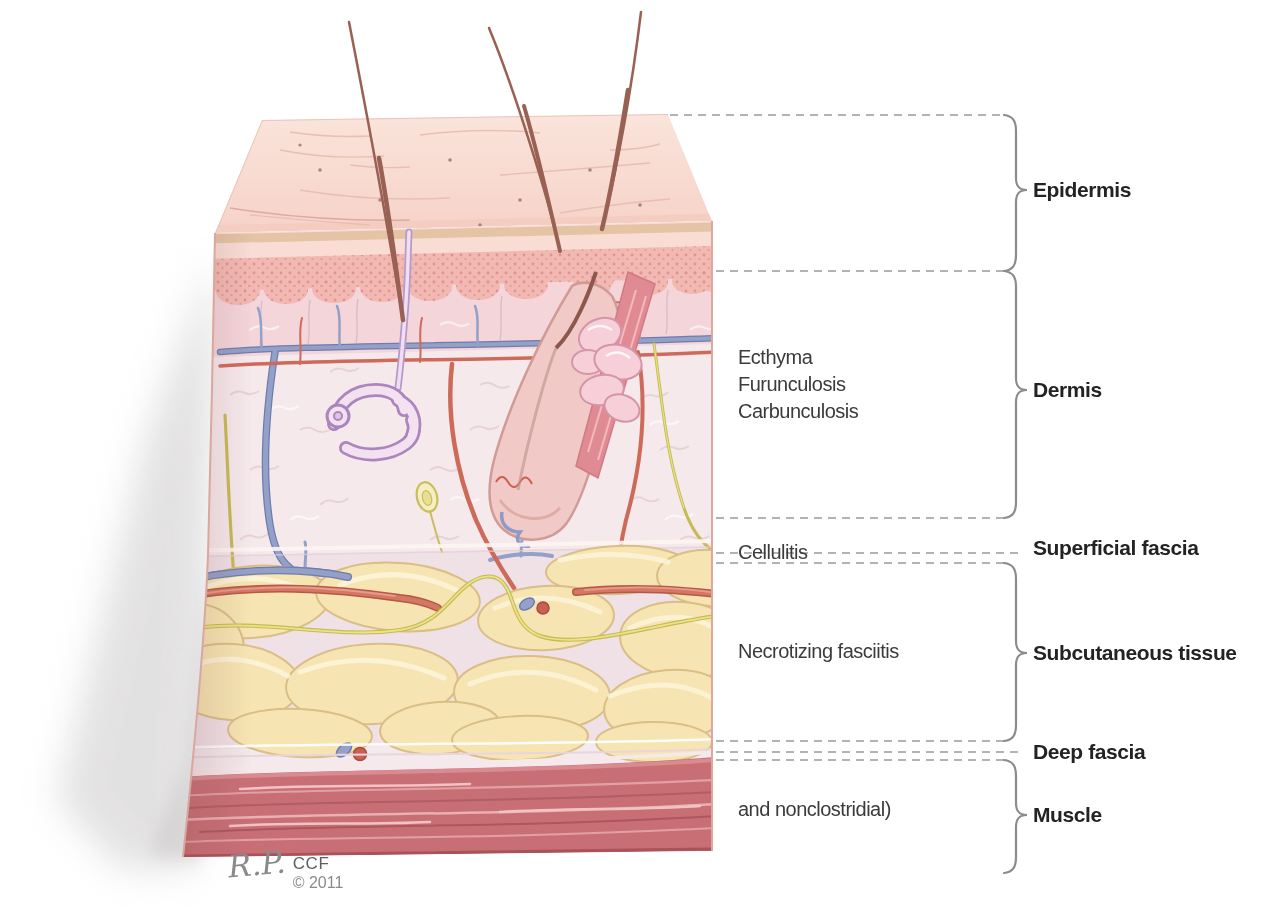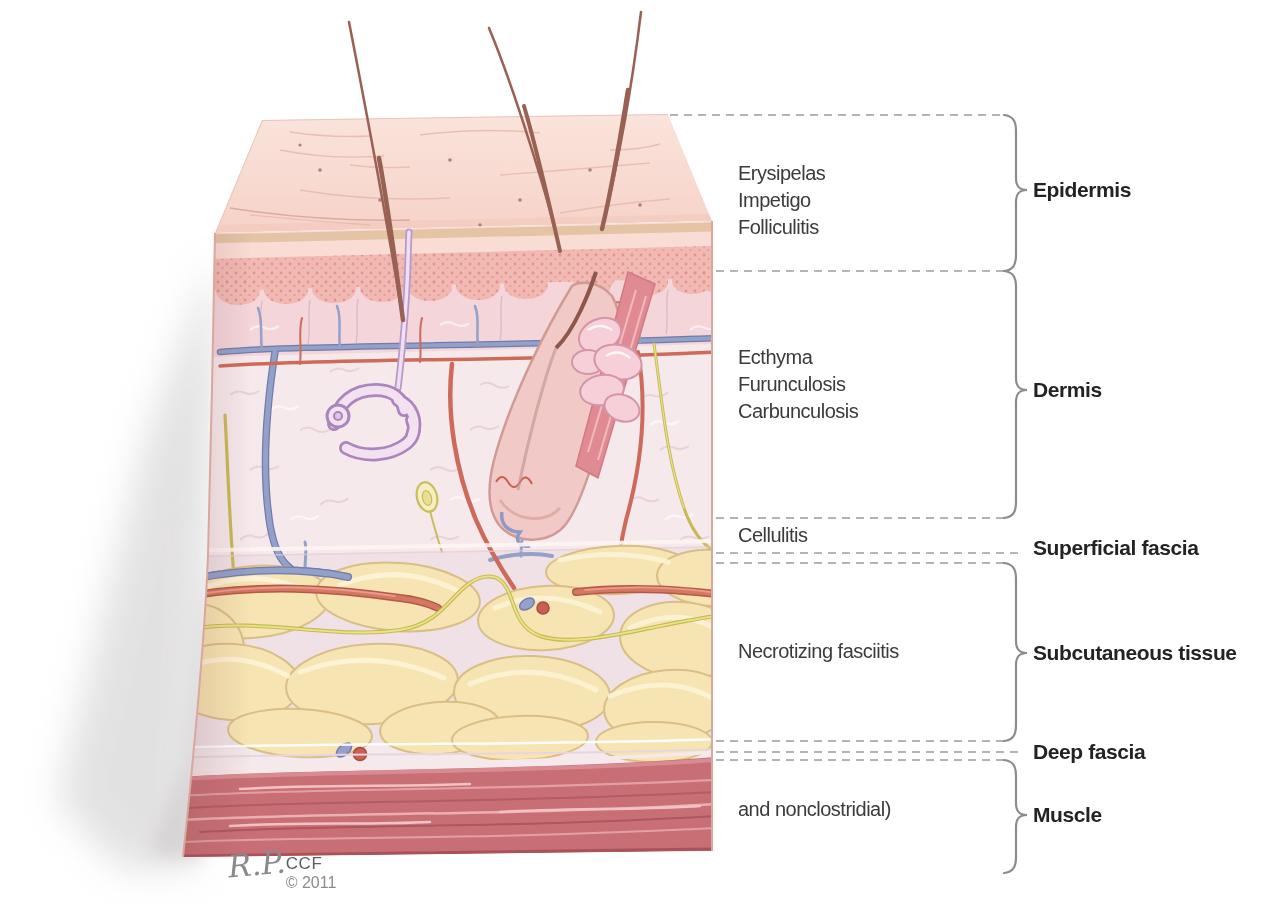--- a/index.html
+++ b/index.html
@@ -7,21 +7,21 @@
          font-family:"Liberation Sans",sans-serif;}
   .stage svg.art{position:absolute;left:0;top:0;}
   .cond-group{position:absolute;left:738px;color:#3b3b3b;font-size:20px;line-height:27px;
               letter-spacing:-0.5px;white-space:nowrap;}
   .cond-group.tight{line-height:24px;}
   .layer-label{position:absolute;left:1033px;color:#232323;font-size:21px;font-weight:bold;
                line-height:24px;letter-spacing:-0.4px;white-space:nowrap;}
   .signature{position:absolute;left:228px;top:849px;display:flex;align-items:flex-start;}
   .sig-initials{font-family:"DejaVu Serif",serif;font-style:italic;font-size:31px;
                 color:#8a8a8a;transform:rotate(-5deg);line-height:1;}
-  .sig-block{padding-top:6px;}
+  .sig-block{margin-left:7px;padding-top:6px;}
   .sig-org{display:block;font-size:17px;color:#5f5f5f;letter-spacing:.6px;line-height:1.05;}
   .sig-copy{display:block;font-size:16px;color:#8b8b8b;margin-top:1px;}
 </style>
 </head>
 <body>
 
 <div class="stage">
 
 <svg class="art" width="1280" height="910" viewBox="0 0 1280 910">
   <defs>
@@ -364,31 +364,26 @@
              C1019,190 1016,194 1016,202 L1016,255 C1016,265 1013,270 1004,271"></path>
     <path d="M1004,271 C1013,272 1016,277 1016,287 L1016,378 C1016,386 1019,390 1027,390
              C1019,390 1016,394 1016,402 L1016,502 C1016,512 1013,517 1004,518"></path>
     <path d="M1004,563 C1013,564 1016,569 1016,579 L1016,641 C1016,649 1019,653 1027,653
              C1019,653 1016,657 1016,665 L1016,725 C1016,735 1013,740 1004,741"></path>
     <path d="M1004,760 C1013,761 1016,766 1016,776 L1016,803 C1016,811 1019,815 1027,815
              C1019,815 1016,819 1016,827 L1016,857 C1016,867 1013,872 1004,873"></path>
   </g>
 </svg>
 
-<div class="cond-group" style="top:160px">
-  <div>Erysipelas</div>
-  <div>Impetigo</div>
-  <div>Folliculitis</div>
-</div>
 <div class="cond-group" style="top:344px">
   <div>Ecthyma</div>
   <div>Furunculosis</div>
   <div>Carbunculosis</div>
 </div>
-<div class="cond-group" style="top:522px">
+<div class="cond-group" style="top:539px">
   <div>Cellulitis</div>
 </div>
 <div class="cond-group" style="top:638px">
   <div>Necrotizing fasciitis</div>
 </div>
 <div class="cond-group tight" style="top:797px">
   <div>and nonclostridial)</div>
 </div>
 
 <div class="layer-label" style="top:178px">Epidermis</div>

